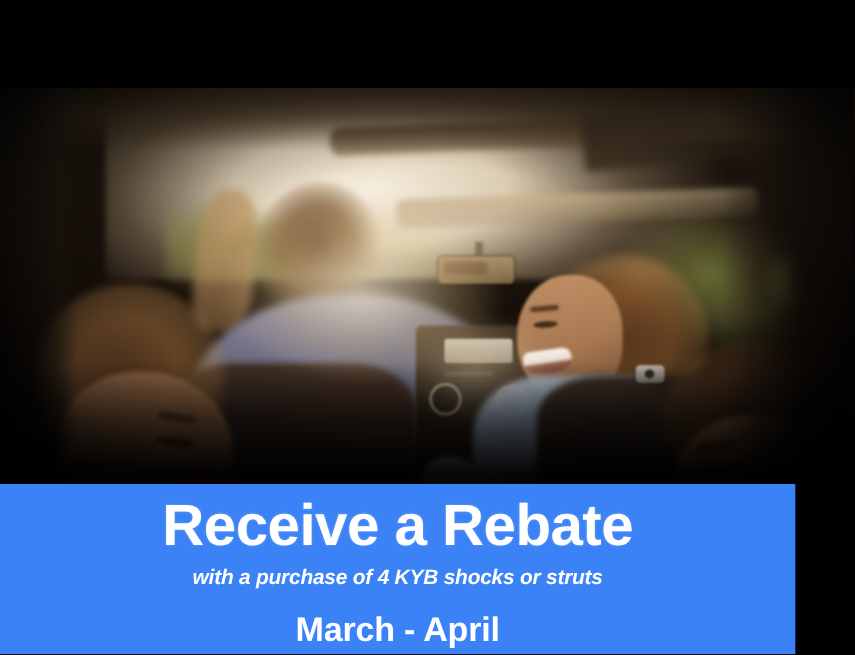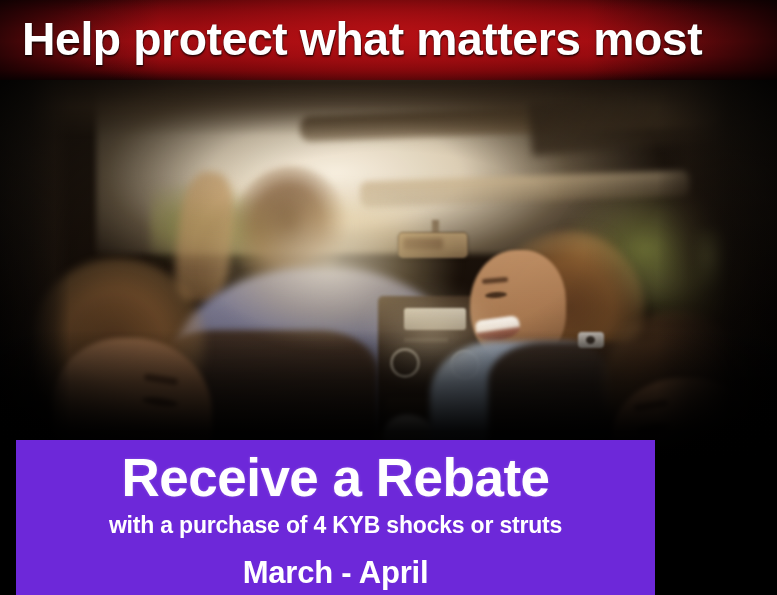--- a/index.html
+++ b/index.html
@@ -445,62 +445,60 @@
   }
   .ph-warm {
     position:absolute; left:0; top:0;
     width:777px; height:380px;
     background:linear-gradient(to bottom, rgba(255,206,140,0.10), rgba(120,70,30,0.05) 60%, rgba(0,0,0,0) 100%);
     pointer-events:none;
   }
 
   
   .promo {
-    position:absolute; left:16px; top:440px;
-    width:639px; height:155px;
-    background:#6d28d9;
+    position:absolute; left:0; top:440px;
+    width:723px; height:155px;
+    background:#3b82f6;
     text-align:center;
   }
   .promo-headline {
     margin-top:8px;
     font-size:53px;
     font-weight:bold;
     color:#ffffff;
     letter-spacing:-0.5px;
     line-height:60px;
     white-space:nowrap;
     text-shadow:0 0 3px rgba(255,255,255,0.22);
   }
   .promo-sub {
     margin-top:1px;
-    font-size:23px;
+    font-size:19px;
     font-weight:bold;
     color:#ffffff;
     letter-spacing:-0.2px;
     line-height:33px;
     white-space:nowrap;
+    font-style:italic;
   }
   .promo-dates {
     margin-top:12px;
     font-size:31px;
     font-weight:bold;
     color:#ffffff;
     letter-spacing:-0.2px;
     line-height:37px;
     white-space:nowrap;
   }
 </style>
 </head>
 <body>
 
 <div class="ad">
 
-  <div class="banner">
-    <div class="banner-title">Help protect what matters most</div>
-  </div>
 
   <div class="photo">
     <div class="ph-sky"></div>
     <div class="ph-tree-l"></div>
     <div class="ph-tree-r"></div>
     <div class="ph-win-green"></div>
 
     <div class="ph-roof"></div>
     <div class="ph-roof-bar"></div>
     <div class="ph-roof-bar2"></div>

